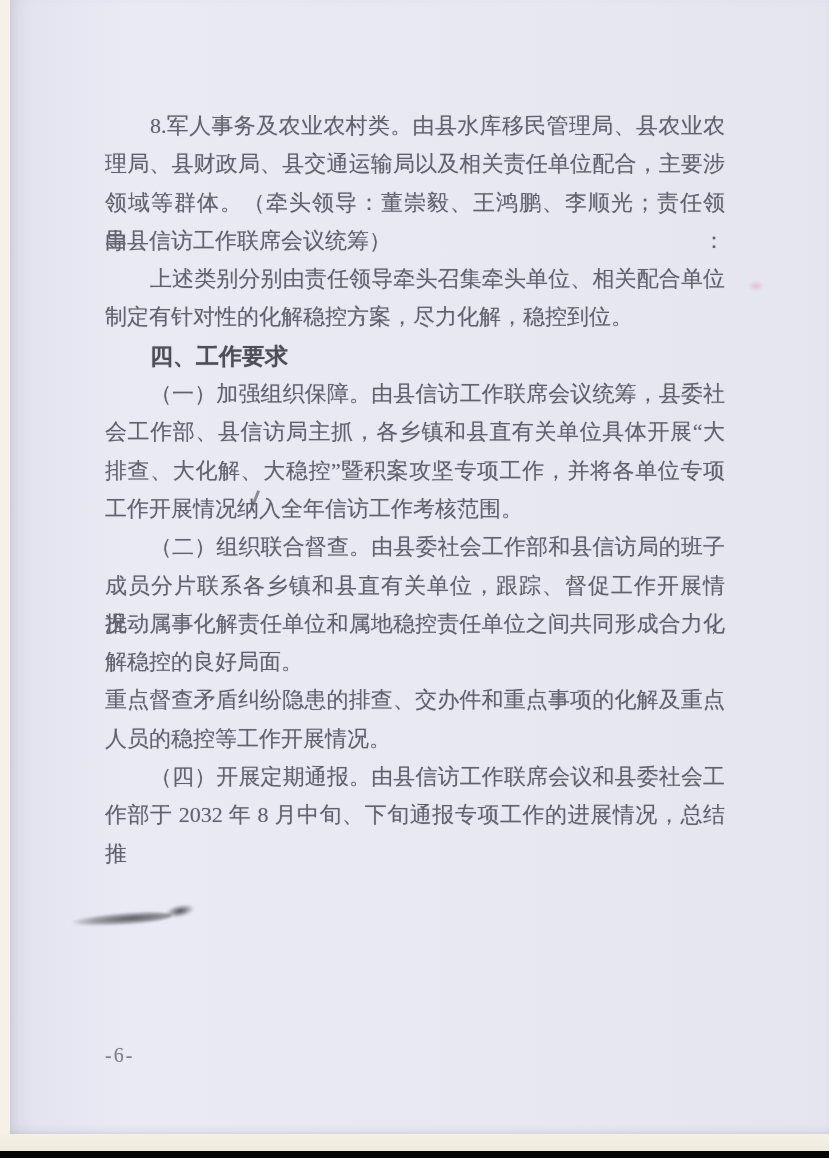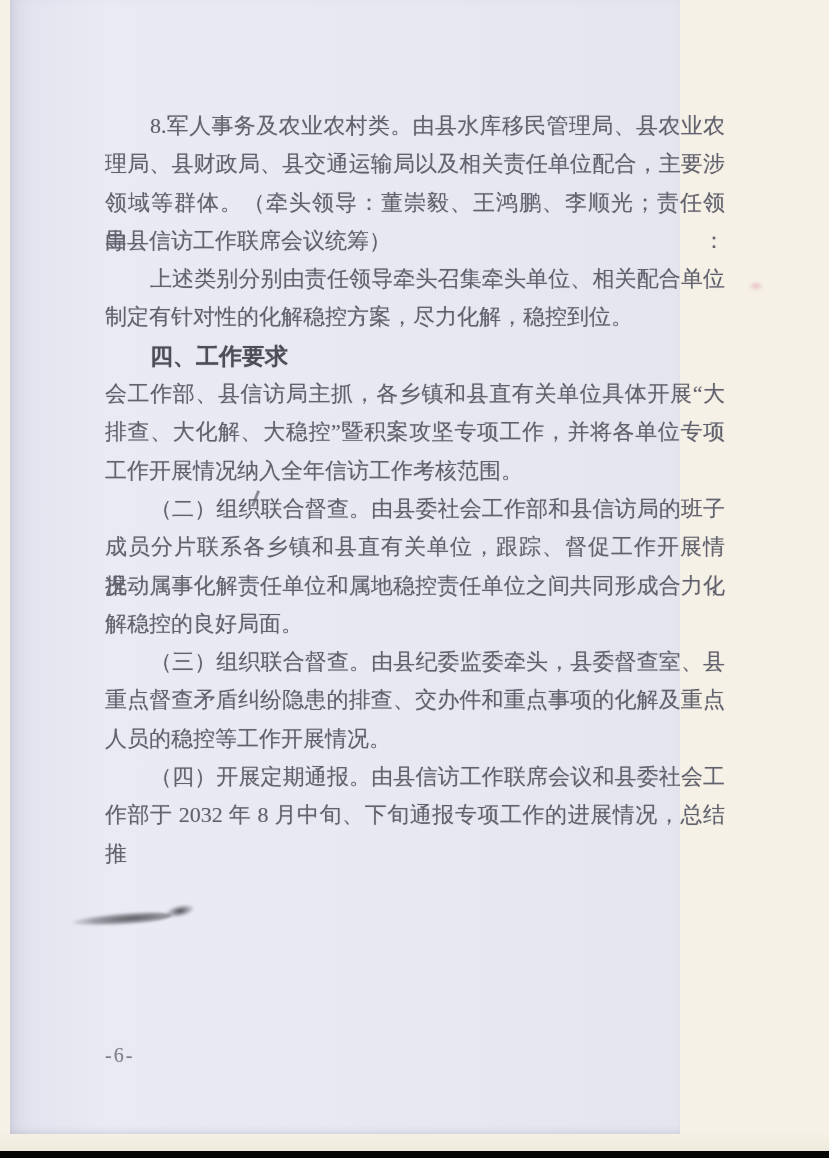--- a/index.html
+++ b/index.html
@@ -2,21 +2,21 @@
 <html><head>
 <meta charset="utf-8">
 <style>
   html,body{margin:0;padding:0;}
   body{
     width:829px;height:1158px;position:relative;overflow:hidden;
     background:#f5f1e6;
     font-family:"Liberation Serif","DejaVu Serif",serif;
   }
   .paper{
-    position:absolute;left:10px;top:0;width:670px;height:1134px;
+    position:absolute;left:10px;top:0;width:819px;height:1134px;
     background:linear-gradient(90deg,#e2e2ee 0%,#eaeaf5 14%,#e8e8f3 60%,#e5e5f0 100%);
     box-shadow:inset 14px 0 20px -14px rgba(110,110,135,.28), inset 0 -6px 10px -6px rgba(120,120,140,.25);
   }
   .text-block{
     position:absolute;left:95px;top:107px;width:620px;
   }
   .line{
     font-size:22px;line-height:38.3px;height:38.3px;
     color:#62626e;
     text-shadow:0 0 1px rgba(98,98,110,.4);
@@ -73,28 +73,28 @@
 
 <div class="paper">
   <div class="text-block">
       <div class="line indent justify">8.军人事务及农业农村类。由县水库移民管理局、县农业农</div>
       <div class="line justify">理局、县财政局、县交通运输局以及相关责任单位配合，主要涉</div>
       <div class="line justify">领域等群体。（牵头领导：董崇毅、王鸿鹏、李顺光；责任领导：</div>
       <div class="line">由县信访工作联席会议统筹）</div>
       <div class="line indent justify">上述类别分别由责任领导牵头召集牵头单位、相关配合单位</div>
       <div class="line">制定有针对性的化解稳控方案，尽力化解，稳控到位。</div>
       <div class="line indent heading">四、工作要求</div>
+      <div class="line indent justify">（一）加强组织保障。由县信访工作联席会议统筹，县委社</div>
       <div class="line justify">会工作部、县信访局主抓，各乡镇和县直有关单位具体开展“大</div>
       <div class="line justify">排查、大化解、大稳控”暨积案攻坚专项工作，并将各单位专项</div>
       <div class="line">工作开展情况纳入全年信访工作考核范围。</div>
       <div class="line indent justify">（二）组织联合督查。由县委社会工作部和县信访局的班子</div>
       <div class="line justify">成员分片联系各乡镇和县直有关单位，跟踪、督促工作开展情况，</div>
       <div class="line justify">推动属事化解责任单位和属地稳控责任单位之间共同形成合力化</div>
       <div class="line">解稳控的良好局面。</div>
-      <div class="line indent justify">（三）组织联合督查。由县纪委监委牵头，县委督查室、县</div>
       <div class="line justify">重点督查矛盾纠纷隐患的排查、交办件和重点事项的化解及重点</div>
       <div class="line">人员的稳控等工作开展情况。</div>
       <div class="line indent justify">（四）开展定期通报。由县信访工作联席会议和县委社会工</div>
       <div class="line justify">作部于 2032 年 8 月中旬、下旬通报专项工作的进展情况，总结推</div>
     </div>
   <div class="page-number">-6-</div>
   <div class="ink-smudge"></div>
   <div class="ink-smudge-blob"></div>
   <div class="pen-mark"></div>
   <div class="pink-stain"></div>

